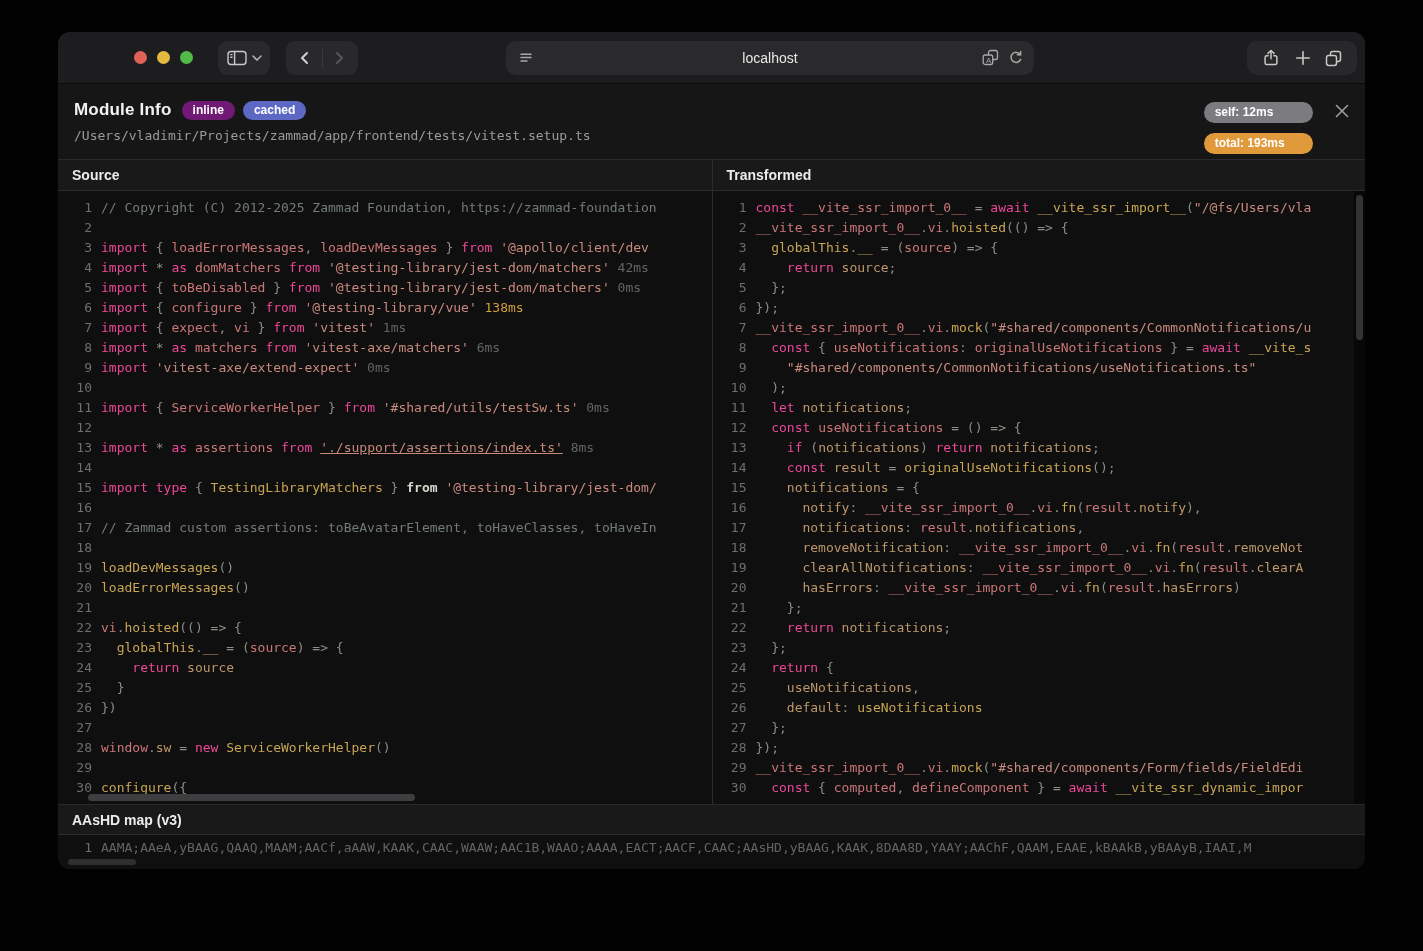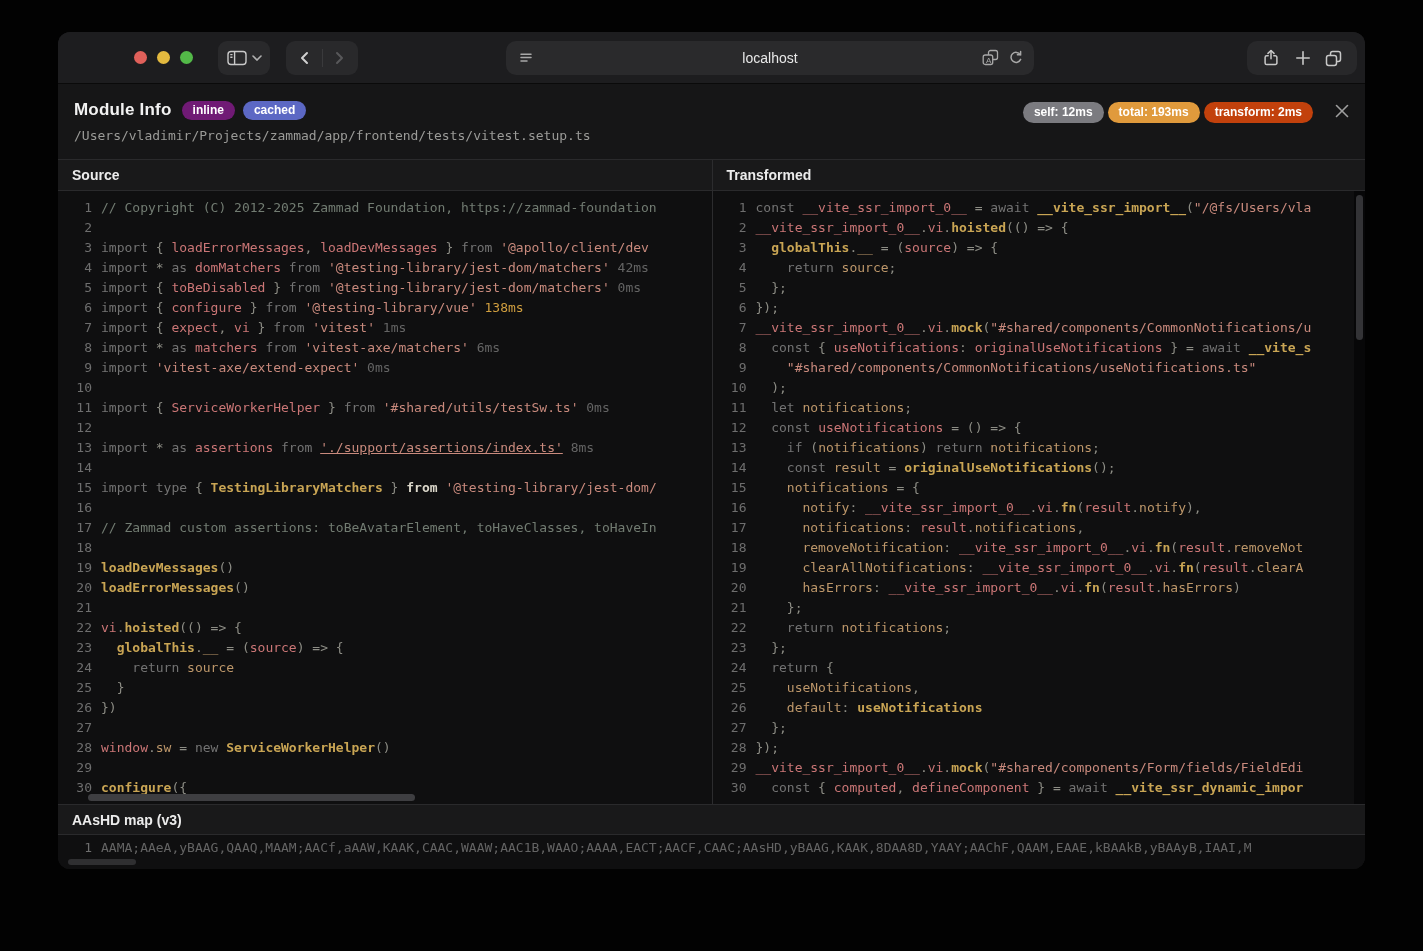--- a/index.html
+++ b/index.html
@@ -27,38 +27,38 @@
                  border-radius:10px; display:flex; align-items:center; justify-content:space-evenly; }
   .icon-btn { display:flex; align-items:center; justify-content:center; cursor:default; }
 
   
   .module-header { position:relative; height:76px; background:#161617; border-bottom:1px solid #2a2a2c;
                    padding:16px 16px 0 16px; }
   .title-row { display:flex; align-items:center; gap:10px;text-align:right; }
   .page-title { font-size:17px; font-weight:700; color:#f2f2f2; letter-spacing:.2px; }
   .badge { padding:2px 11px 3px; border-radius:999px; font-size:12px; font-weight:700; color:#fff; }
   .path { margin-top:8px; font-family:"DejaVu Sans Mono", monospace; font-size:13px; color:#9b9b98; }
-  .timings { position:absolute; right:52px; top:18px; display:flex; gap:4px; }
+  .timings { position:absolute; right:52px; top:18px; display:flex; gap:10px;flex-direction:column; }
   .pill { padding:3px 11px 4px; border-radius:999px; font-size:12px; font-weight:700; color:#fff; }
   .close-btn { position:absolute; right:14px; top:18px; width:18px; height:18px; display:flex;
                align-items:center; justify-content:center; }
 
   
   .panels { display:flex; height:644px; }
   .panel { width:50%; display:flex; flex-direction:column; background:#0f0f10; position:relative; overflow:hidden; }
   .panel.right { border-left:1px solid #2c2c2e; }
   .panel-header, .sm-header { height:31px; line-height:30px; padding:0 14px; font-weight:700; font-size:14px;
                   color:#ececec; background:#19191a; border-bottom:1px solid #2a2a2c; flex:none; }
   .code { flex:1; overflow:hidden; padding-top:7px; font-family:"DejaVu Sans Mono", monospace;
           font-size:13px; line-height:20px; white-space:pre; }
   .cl { display:flex; height:20px; }
   .ln { width:34px; text-align:right; color:#6e6e6e; flex:none; }
   .ct { padding-left:9px; }
-  .tk-kw{ color:#737373; } .tk-str{ color:#c98a7d; } .tk-id{ color:#cb7676; }
-  .tk-vr{ color:#bd976a; } .tk-fn{ color:#c9a554;font-weight:bold; } .tk-cm{ color:#727c72; }
+  .tk-kw{ color:#ec4899; } .tk-str{ color:#c98a7d; } .tk-id{ color:#cb7676; }
+  .tk-vr{ color:#bd976a; } .tk-fn{ color:#c9a554; } .tk-cm{ color:#727c72; }
   .tk-pn{ color:#8d8d85; } .tk-tm{ color:#646464; } .tk-hl{ color:#d19f3f; }
   .tk-lk{ color:#c98a7d; text-decoration:underline; }
   .tk-wb{ color:#dbd7ca; font-weight:700; }
   .hscroll { position:absolute; left:30px; bottom:3px; width:327px; height:7px;
              background:#3e3e41; border-radius:4px; }
   .vscroll { position:absolute; right:0; top:31px; bottom:0; width:11px; background:#070708; }
   .vthumb { position:absolute; top:4px; right:2px; width:7px; height:145px; background:#333336; border-radius:4px; }
 
   
   .sourcemap { height:65px; background:#0f0f10; position:relative; overflow:hidden; }

